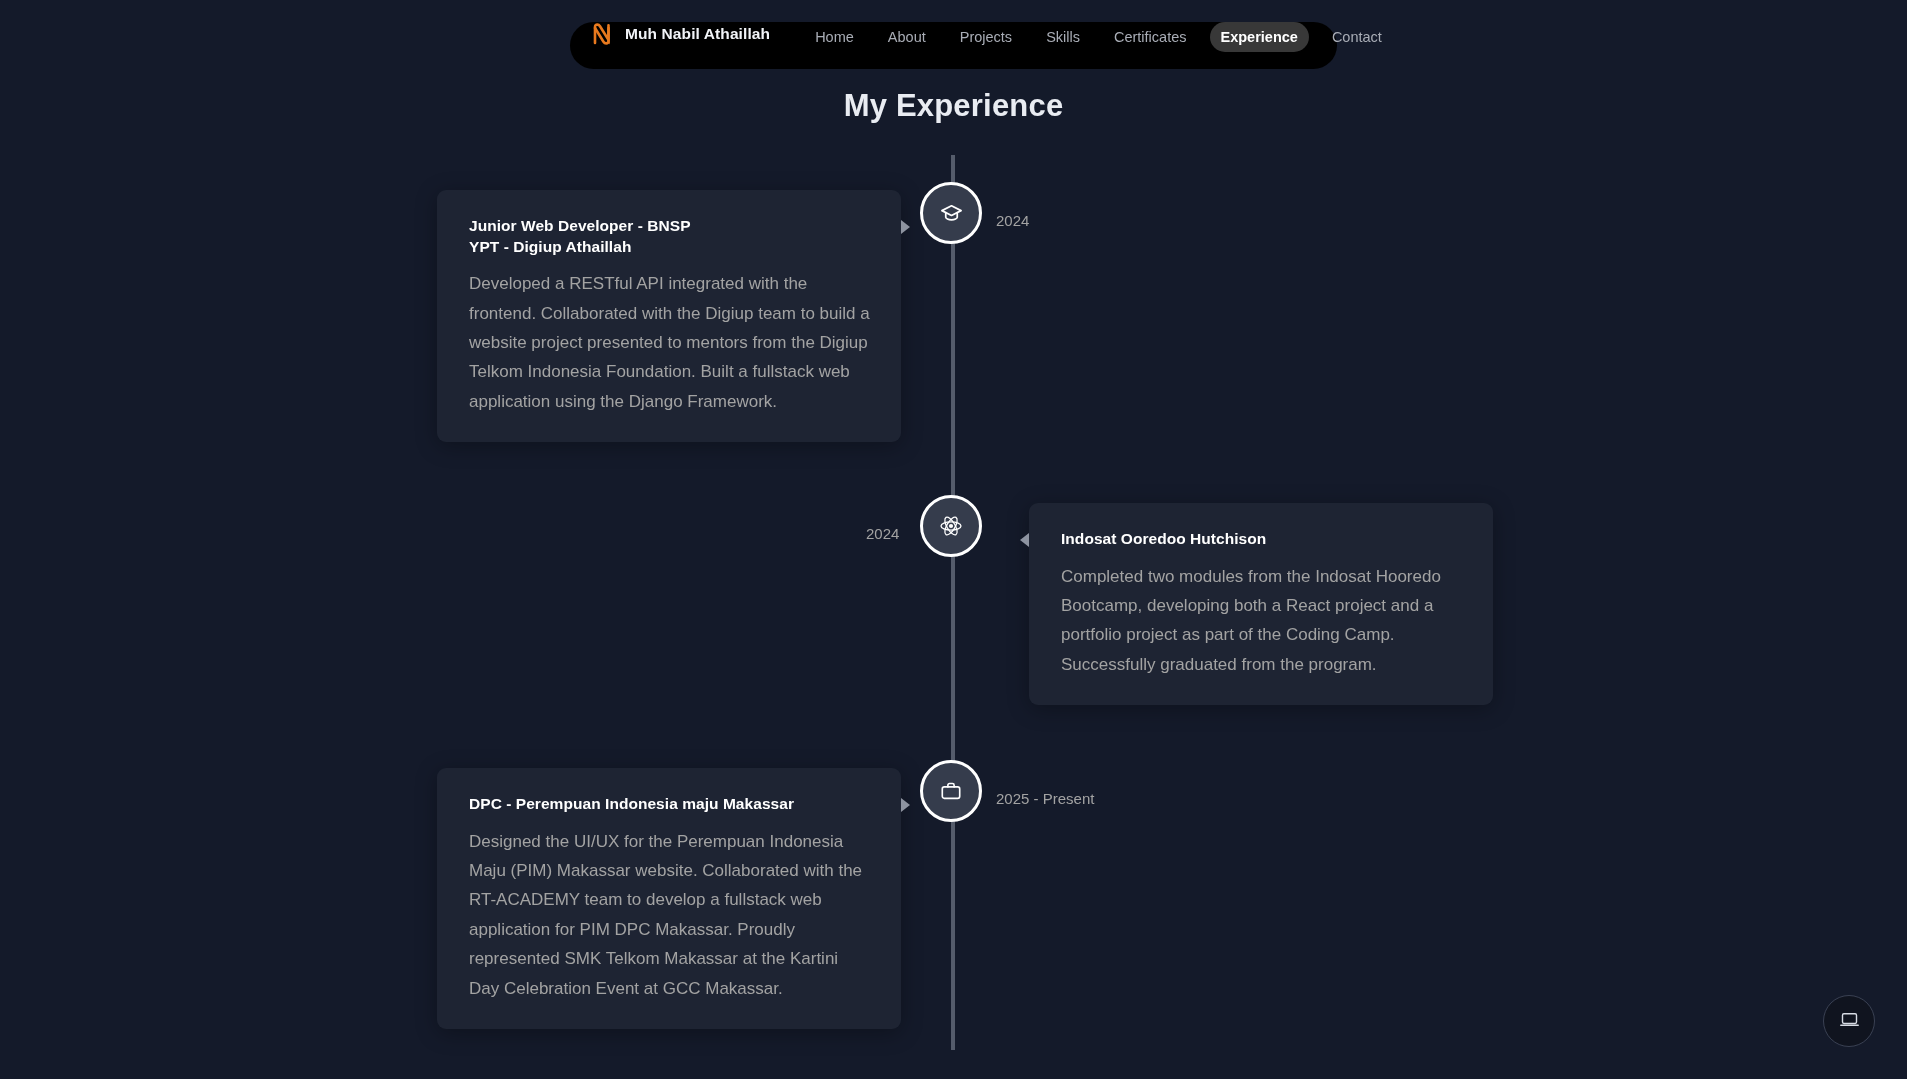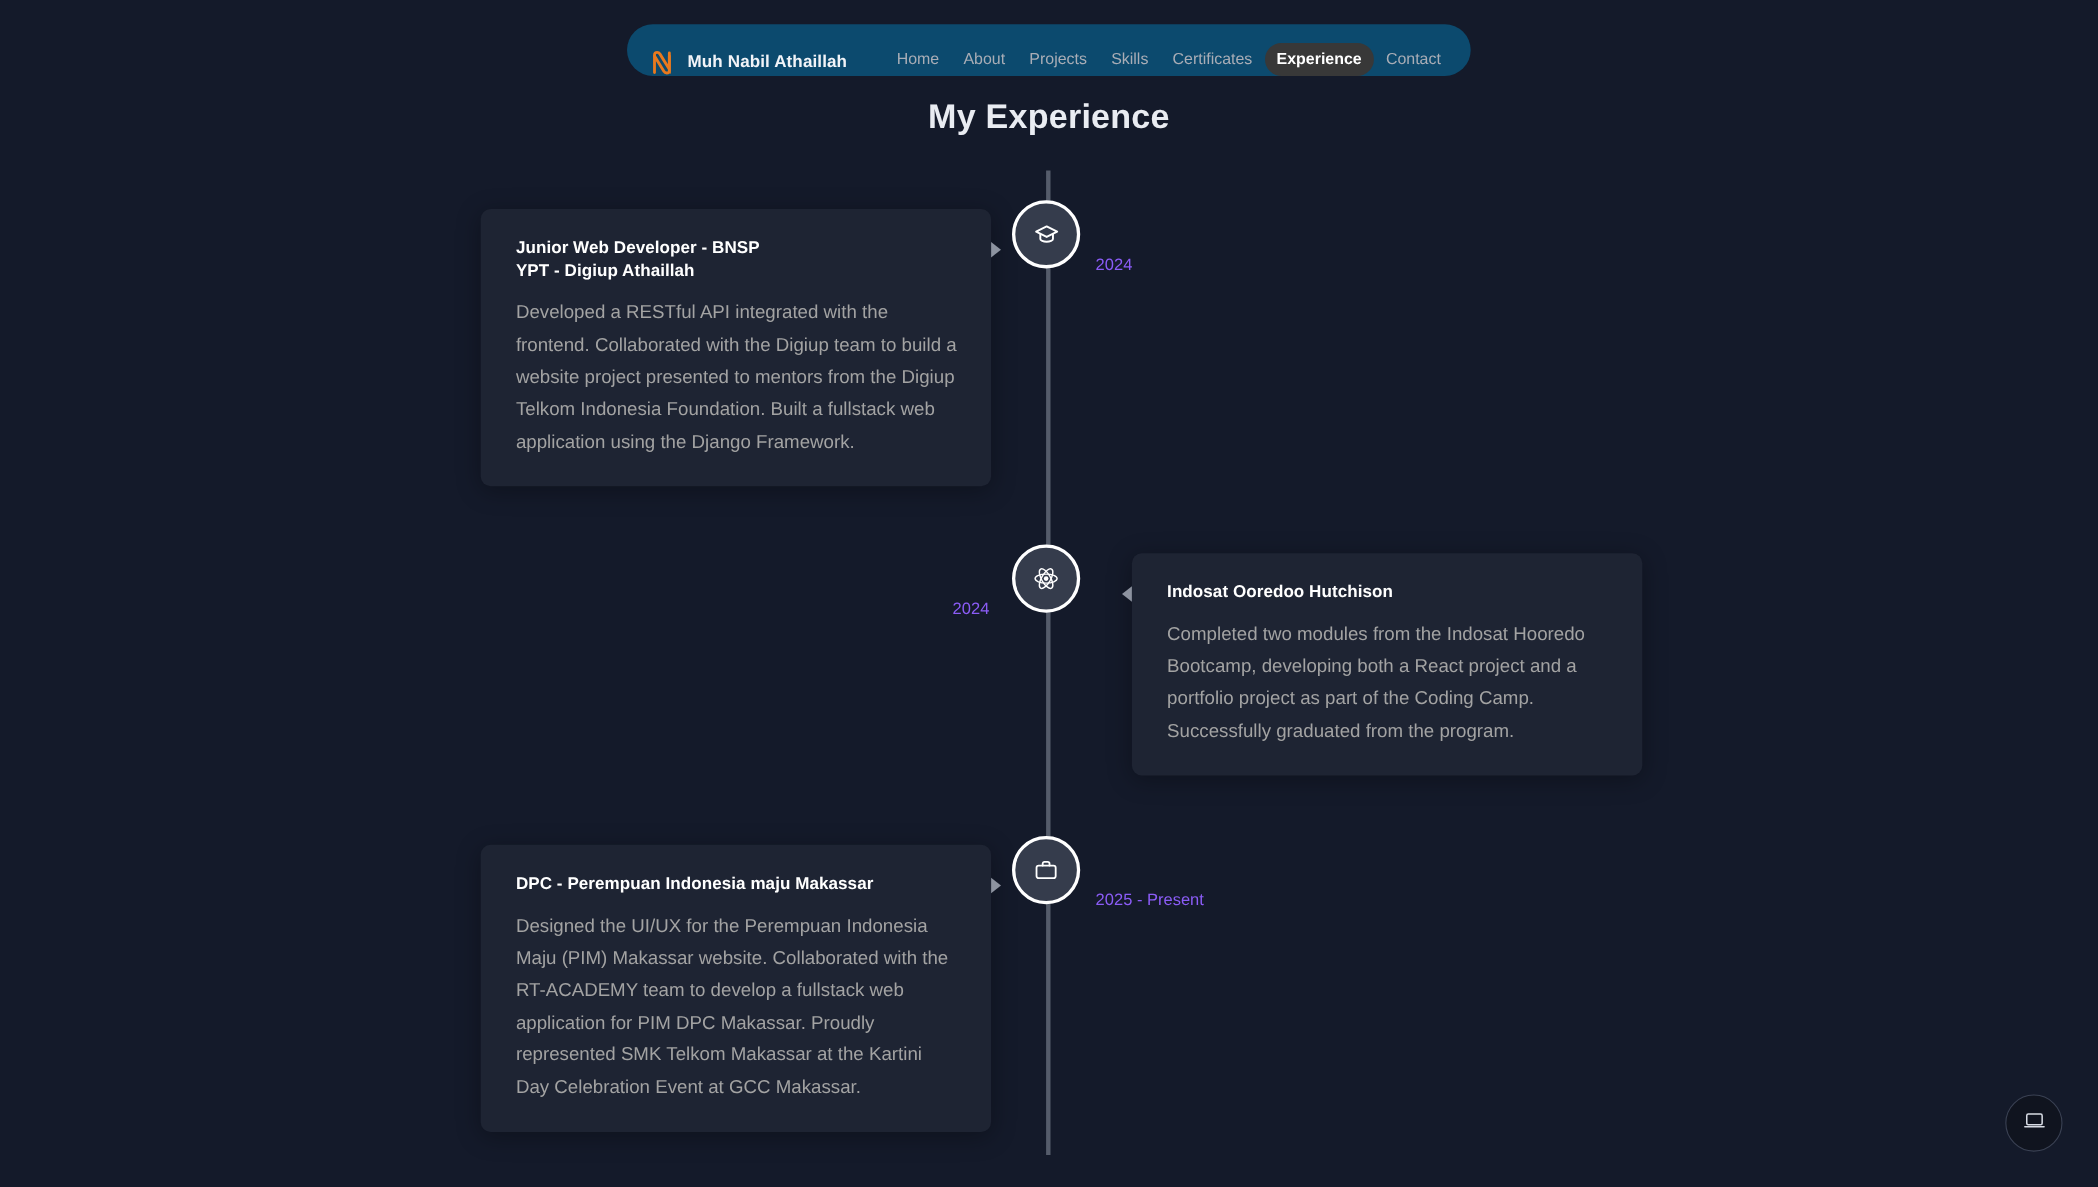--- a/index.html
+++ b/index.html
@@ -8,32 +8,32 @@
     background:#141a2a;
     font-family:"Liberation Sans", sans-serif;
     overflow:hidden;
   }
   body { position:relative; }
 
   
   .navbar{
     position:absolute; left:570px; top:22px;
     width:767px; height:47px;
-    background:#0c4a6e;
+    background:#000000;
     border-radius:24px;
-    display:flex; align-items:flex-end;
+    display:flex; align-items:flex-start;
     padding:0 22px;
   }
   .brand{ display:flex; align-items:center; gap:11px; margin-right:34px; }
   .brand-logo{ width:22px; height:24px; display:block; }
   .brand-name{
     color:#f2f4f8; font-size:15.5px; font-weight:bold;
     letter-spacing:.1px; white-space:nowrap;
   }
-  .nav-links{ display:flex; align-items:center; gap:0; }
+  .nav-links{ display:flex; align-items:center; gap:12px; }
   .nav-link{
     color:#a9adb6; font-size:14.5px;
     padding:7px 11px; border-radius:17px;
     white-space:nowrap; cursor:pointer;
   }
   .nav-link.active{ background:#383838; color:#ffffff; font-weight:bold; }
 
   
   .page-title{
     position:absolute; left:0; top:88px; width:100%;
@@ -53,23 +53,22 @@
     width:62px; height:62px;
     border-radius:50%;
     background:#353c4c;
     border:3px solid #ffffff;
     display:flex; align-items:center; justify-content:center;
     z-index:3;
   }
   .marker svg{ display:block; }
   .marker-date{
     position:absolute;
-    color:#8b5cf6; font-size:15px; white-space:nowrap;
+    color:#a3a3a3; font-size:15px; white-space:nowrap;
     z-index:3;
-    margin-top:20px;
   }
 
   
   .card{
     position:absolute;
     background:#1e2433;
     border-radius:9px;
     padding:26px 30px 26px 32px;
     box-shadow:0 4px 22px rgba(0,0,0,.30);
     margin-left:12px;

